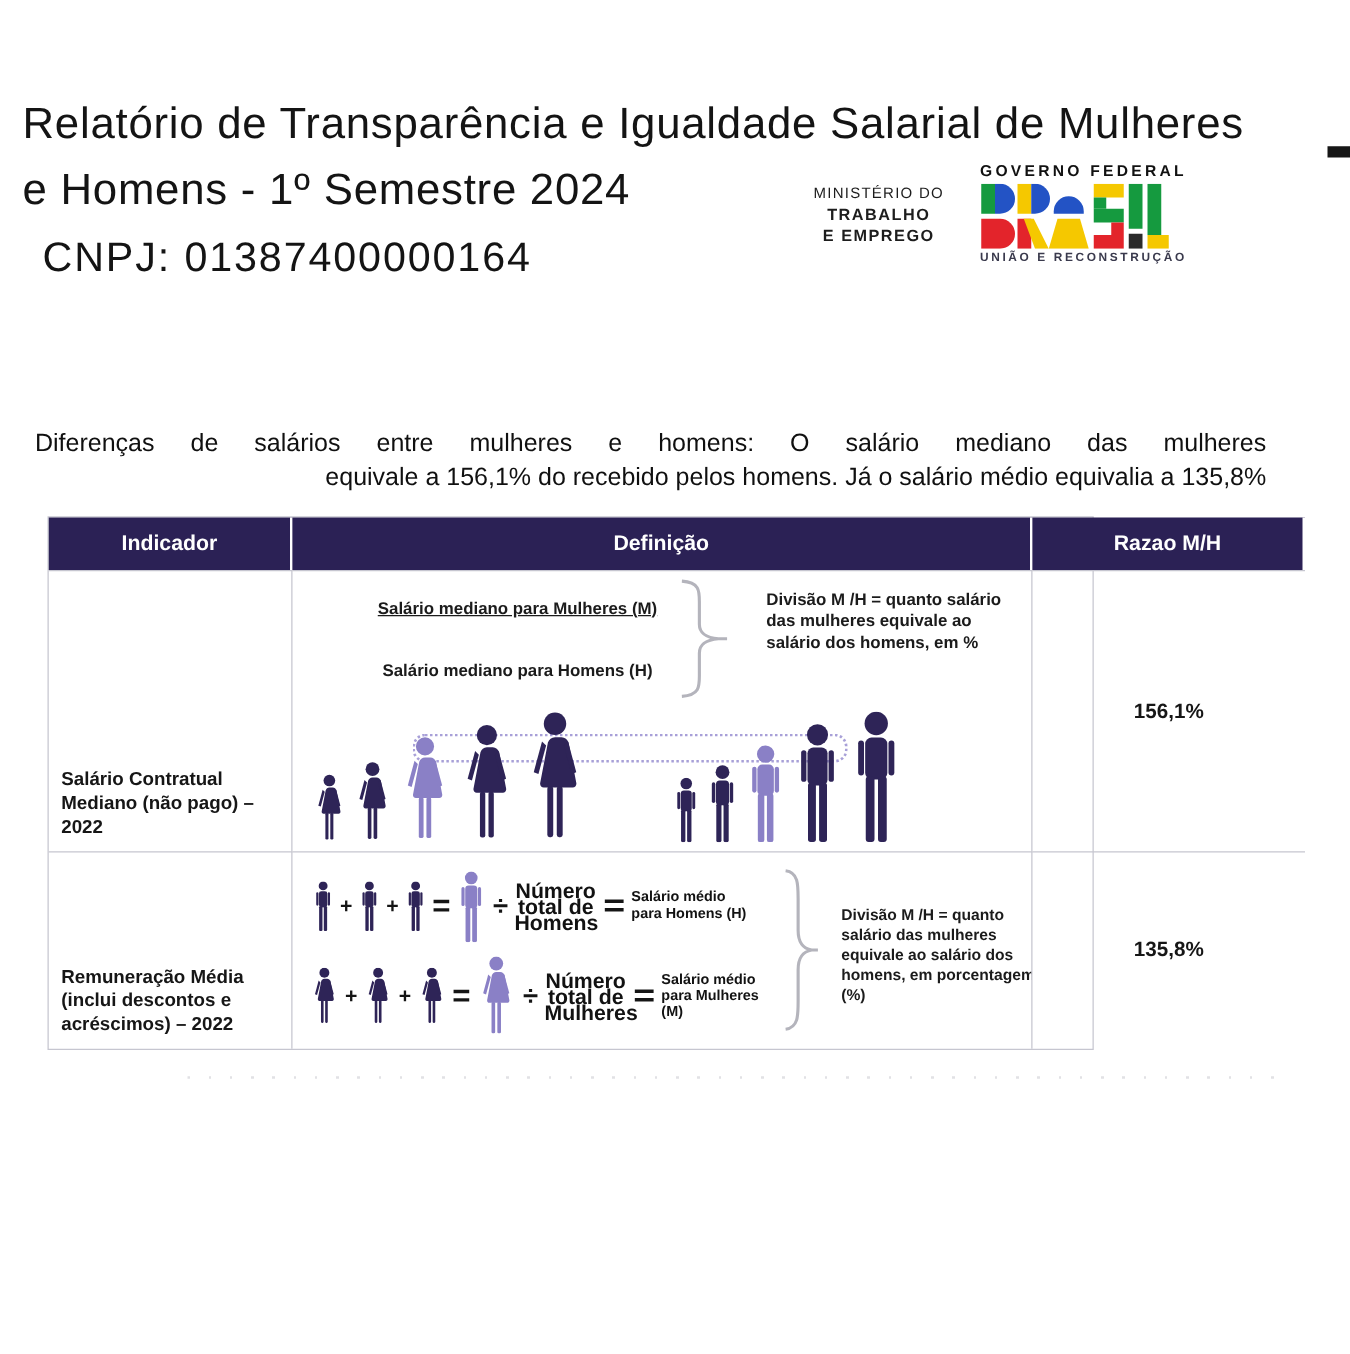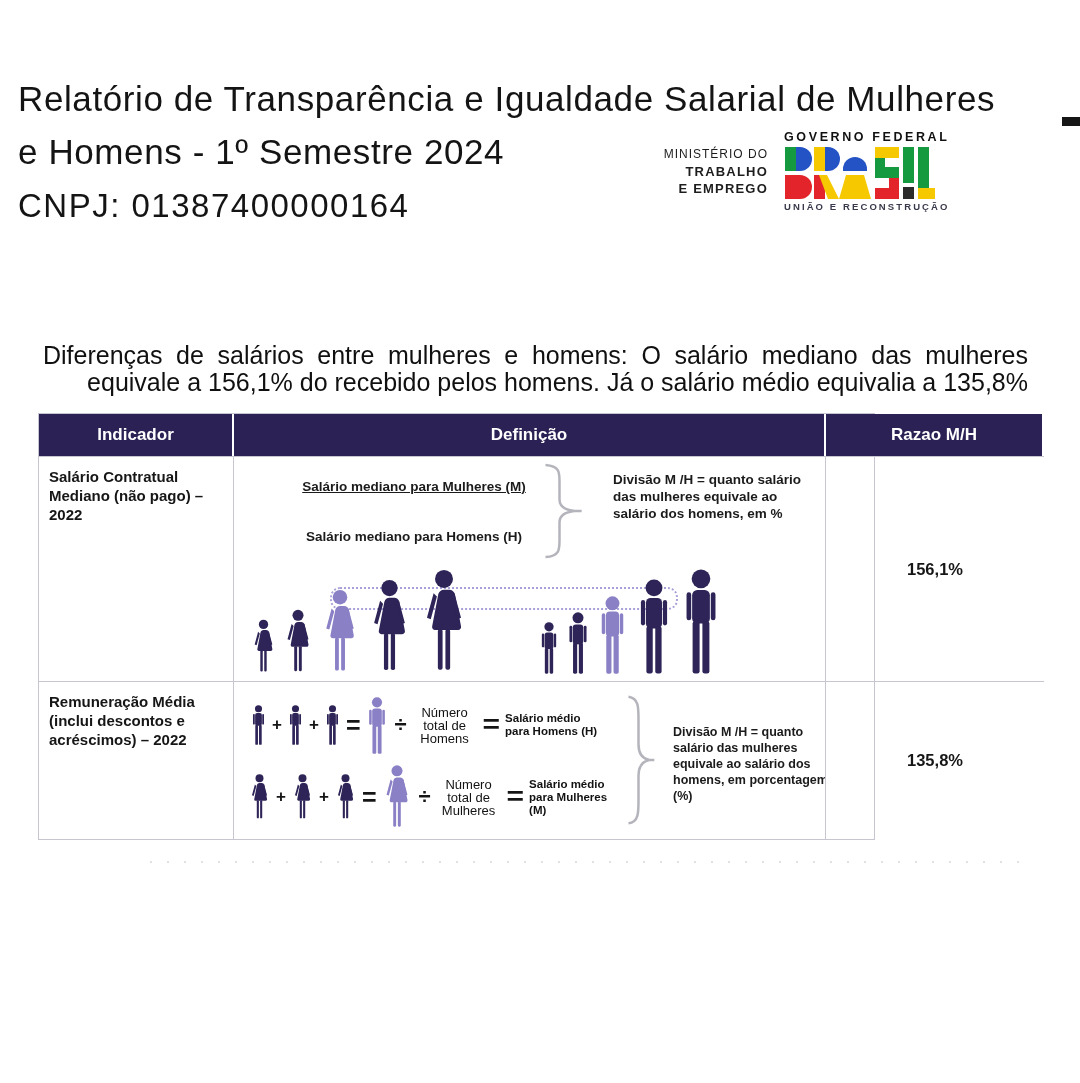--- a/index.html
+++ b/index.html
@@ -6,54 +6,54 @@
   body{
     width:1080px;height:1083px;position:relative;background:#ffffff;
     font-family:"Liberation Sans", sans-serif;color:#111;overflow:hidden;
   }
   .sr-only{position:absolute;width:1px;height:1px;overflow:hidden;clip-path:inset(50%);}
 
   
   .title-block{position:absolute;left:18px;top:72px;line-height:53px;color:#141414;}
   .title-l1{font-size:35px;letter-spacing:0.6px;white-space:nowrap;}
   .title-l2{font-size:35px;letter-spacing:0.6px;white-space:nowrap;}
-  .cnpj{font-size:33px;letter-spacing:1.5px;margin-top:1px;white-space:nowrap;}
+  .cnpj{font-size:33px;letter-spacing:1.5px;margin-top:1px;white-space:nowrap;margin-left:16px;}
 
   .artifact-bar{position:absolute;right:0;top:117px;width:18px;height:9px;background:#161616;}
 
   .gov-block{position:absolute;left:638px;top:130px;display:flex;align-items:center;gap:16px;}
-  .ministry{width:130px;text-align:right;font-size:12px;letter-spacing:1px;line-height:17px;color:#1d1d1d;}
+  .ministry{width:130px;text-align:center;font-size:12px;letter-spacing:1px;line-height:17px;color:#1d1d1d;}
   .ministry .m1{font-weight:normal;}
   .ministry .mb{font-weight:bold;font-size:13px;letter-spacing:1.2px;}
   .brand{text-align:center;}
   .brand-top{font-weight:bold;font-size:12.5px;letter-spacing:2.6px;color:#111;white-space:nowrap;}
   .brasil-svg{width:152px;height:52px;margin:3px 0 2px 0;display:block;}
   .brand-bottom{font-weight:bold;font-size:9.5px;letter-spacing:2.1px;color:var(--brand-navy);white-space:nowrap;}
   .cg{fill:var(--brand-green);} .cy{fill:var(--brand-yellow);} .cb{fill:var(--brand-blue);}
   .cr{fill:var(--brand-red);} .ck{fill:#2b2b2b;}
 
   
-  .intro{position:absolute;left:43px;top:342px;width:985px;font-size:25px;line-height:27px;color:#101010;}
+  .intro{position:absolute;left:28px;top:342px;width:985px;font-size:20px;line-height:27px;color:#101010;}
   .intro .l1{text-align:justify;text-align-last:justify;white-space:normal;}
   .intro .l2{text-align:right;}
 
   
   .report-table{
     position:absolute;left:38px;top:413px;width:837px;
     display:grid;grid-template-columns:195px 592px 218px;grid-template-rows:42px 225px 158px;
     border:1px solid var(--table-border);box-sizing:border-box;
   }
   .hcell{
     background:var(--header-bg);color:#fff;font-weight:bold;font-size:17px;
     display:flex;align-items:center;justify-content:center;border-right:2px solid #fff;
   }
   .hcell:last-child{border-right:none;}
   .bcell{border-right:1px solid var(--table-border);border-top:1px solid var(--table-border);box-sizing:border-box;}
   .lastcol{border-right:none;}
-  .ind-cell{display:flex;align-items:flex-start;padding:10px 6px 10px 10px;font-weight:bold;font-size:15px;line-height:19px;color:#161616;}
+  .ind-cell{display:flex;align-items:flex-end;padding:10px 6px 10px 10px;font-weight:bold;font-size:15px;line-height:19px;color:#161616;}
   .ratio-cell{display:flex;align-items:center;justify-content:center;font-weight:bold;font-size:16.5px;color:#161616;}
   .def-cell{position:relative;overflow:hidden;}
 
   
   .median-label{position:absolute;width:250px;text-align:center;font-weight:bold;font-size:13.5px;color:#1b1b1b;}
   .ml1{left:55px;top:22px;text-decoration:underline;}
   .ml2{left:55px;top:72px;}
   .brace{position:absolute;}
   .brace svg{width:100%;height:100%;display:block;}
   .brace1{left:308px;top:6px;width:42px;height:96px;}
@@ -69,21 +69,21 @@
   
   .eq-line{position:absolute;display:flex;align-items:center;font-weight:bold;color:#121212;}
   .eq-line > *{margin-right:5px;}
   .lineA{left:16px;top:10px;height:66px;}
   .lineB{left:14px;top:78px;height:74px;}
   .op{font-weight:900;color:#151515;}
   .op-plus{font-size:17px;}
   .op-eq{font-size:25px;}
   .op-div{font-size:22px;}
   .op-eq-heavy{font-size:30px;transform:scaleY(0.85);display:inline-block;}
-  .count-label{width:66px;text-align:center;font-size:13px;line-height:13px;font-weight:normal;}
+  .count-label{width:66px;text-align:center;font-size:17px;line-height:13px;font-weight:bold;}
   .result-label{width:96px;text-align:left;font-size:11.5px;line-height:13px;font-weight:bold;}
   .brace2{left:392px;top:12px;width:30px;height:132px;}
   .note2{left:428px;top:42px;width:162px;font-size:12.5px;line-height:16px;}
 
   
   .faint-footnote{
     position:absolute;left:150px;top:861px;width:880px;height:2px;opacity:.55;
     background:repeating-linear-gradient(90deg,#c9c9cf 0 2px,transparent 2px 17px);
   }
 </style>

